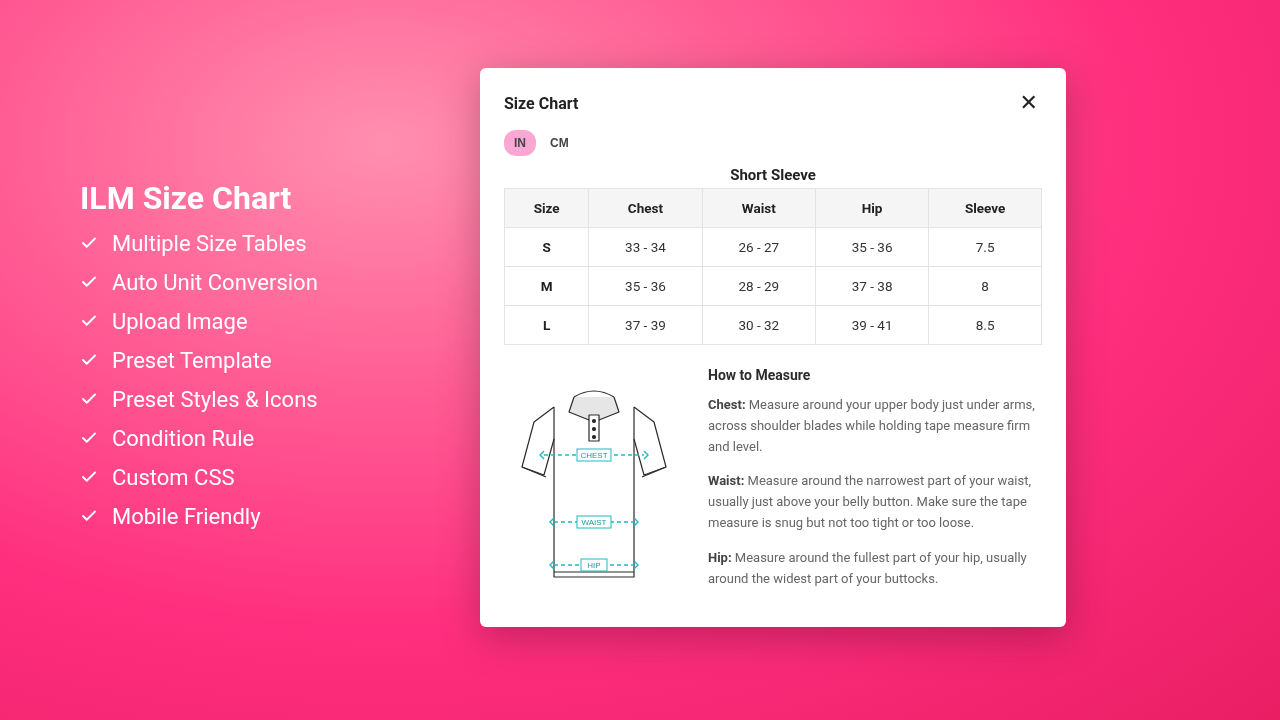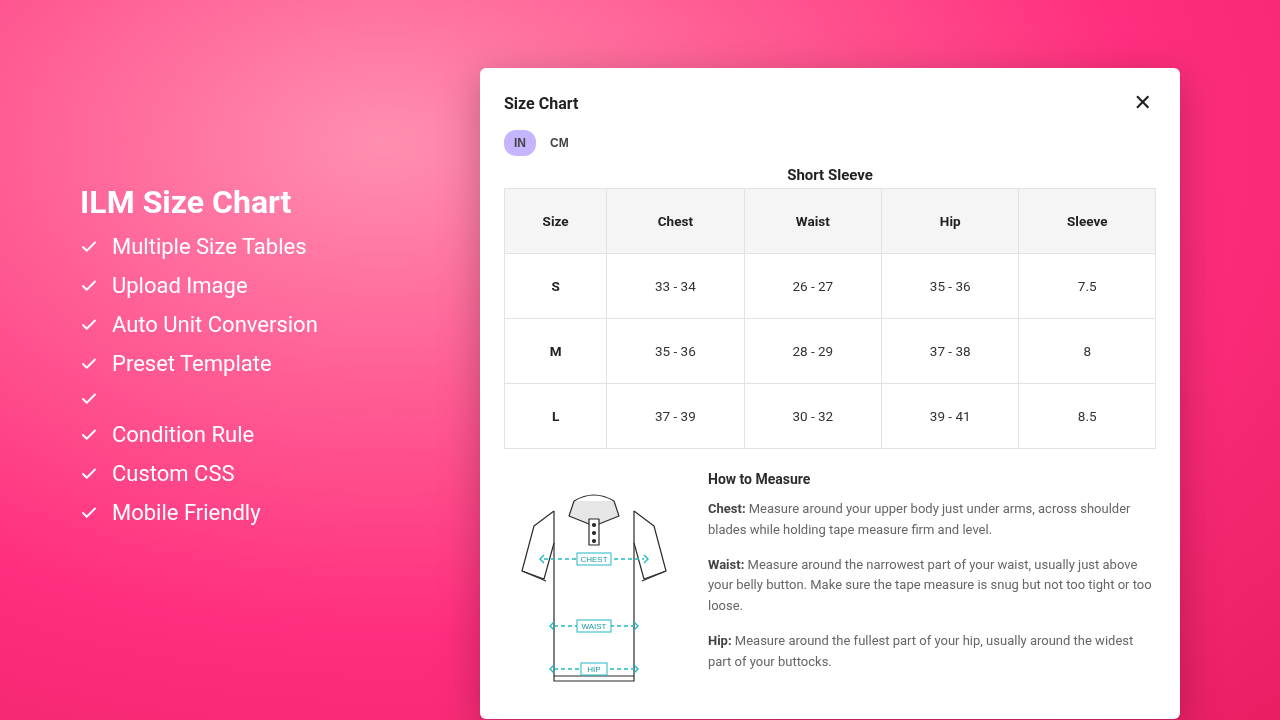--- a/index.html
+++ b/index.html
@@ -17,36 +17,36 @@
   }
   .left h1 { font-size: 32px; font-weight: 700; line-height: 1.35; }
   .left h1 .line2 { display: block; font-weight: 400; }
   .features { margin-top: 10px; }
   .features li { list-style: none; display: flex; align-items: center; gap: 14px; font-size: 22px; color: #fff; margin-bottom: 14px; font-weight: 400; }
   .features li svg { flex: 0 0 auto; }
   .modal {
     position: absolute;
     top: 68px;
     left: 480px;
-    width: 700px;
+    width: 586px;
     background: #fff;
     border-radius: 6px;
     box-shadow: 0 10px 40px rgba(0,0,0,0.25);
     padding: 22px 24px 24px;
     color: #333;
   }
   .modal-header { display: flex; justify-content: space-between; align-items: center; margin-bottom: 14px; }
   .modal-title { font-size: 16px; font-weight: 700; color: #222; }
   .close { font-size: 22px; line-height: 1; cursor: pointer; color: #222; padding: 2px 4px; }
   .unit-tabs { display: flex; gap: 4px; margin-bottom: 10px; }
   .unit-tabs button { border: none; background: transparent; font-size: 12px; font-weight: 600; color: #444; padding: 6px 10px; border-radius: 4px; cursor: pointer; }
-  .unit-tabs button.active { background: #c4b5fd; border-radius: 12px; }
+  .unit-tabs button.active { background: #f9a8d4; border-radius: 12px; }
   .table-title { text-align: center; font-weight: 700; font-size: 15px; color: #222; margin-bottom: 4px; }
   table { width: 100%; border-collapse: collapse; font-size: 13.5px; }
-  th, td { border: 1px solid #e3e3e3; padding: 24px 8px; text-align: center; }
+  th, td { border: 1px solid #e3e3e3; padding: 11px 8px; text-align: center; }
   th { background: #f5f5f5; font-weight: 700; color: #222; }
   td.size-col { font-weight: 700; color: #222; }
   .measure-section { display: flex; gap: 24px; margin-top: 22px; }
   .shirt-wrap { flex: 0 0 180px; }
   .measure-text { flex: 1; }
   .measure-text h3 { font-size: 14px; font-weight: 700; color: #2c2c2c; margin-bottom: 12px; }
   .measure-text p { font-size: 13px; color: #666; line-height: 1.6; margin-bottom: 14px; }
   .measure-text p b { color: #444; font-weight: 700; }
 </style>
 </head>
@@ -60,38 +60,39 @@
       <li>
         <svg width="18" height="18" viewBox="0 0 24 24">
           <path fill="none" stroke="#fff" stroke-width="2.5" stroke-linecap="round" stroke-linejoin="round" d="M4 12l5 5L20 6"></path>
         </svg>
         <span>Multiple Size Tables</span>
       </li>
       <li>
         <svg width="18" height="18" viewBox="0 0 24 24">
           <path fill="none" stroke="#fff" stroke-width="2.5" stroke-linecap="round" stroke-linejoin="round" d="M4 12l5 5L20 6"></path>
         </svg>
+        <span>Auto Unit Conversion</span>
+      </li>
+      <li>
+        <svg width="18" height="18" viewBox="0 0 24 24">
+          <path fill="none" stroke="#fff" stroke-width="2.5" stroke-linecap="round" stroke-linejoin="round" d="M4 12l5 5L20 6"></path>
+        </svg>
         <span>Upload Image</span>
       </li>
       <li>
         <svg width="18" height="18" viewBox="0 0 24 24">
           <path fill="none" stroke="#fff" stroke-width="2.5" stroke-linecap="round" stroke-linejoin="round" d="M4 12l5 5L20 6"></path>
         </svg>
-        <span>Auto Unit Conversion</span>
-      </li>
-      <li>
-        <svg width="18" height="18" viewBox="0 0 24 24">
-          <path fill="none" stroke="#fff" stroke-width="2.5" stroke-linecap="round" stroke-linejoin="round" d="M4 12l5 5L20 6"></path>
-        </svg>
         <span>Preset Template</span>
       </li>
       <li>
         <svg width="18" height="18" viewBox="0 0 24 24">
           <path fill="none" stroke="#fff" stroke-width="2.5" stroke-linecap="round" stroke-linejoin="round" d="M4 12l5 5L20 6"></path>
         </svg>
+        <span>Preset Styles &amp; Icons</span>
       </li>
       <li>
         <svg width="18" height="18" viewBox="0 0 24 24">
           <path fill="none" stroke="#fff" stroke-width="2.5" stroke-linecap="round" stroke-linejoin="round" d="M4 12l5 5L20 6"></path>
         </svg>
         <span>Condition Rule</span>
       </li>
       <li>
         <svg width="18" height="18" viewBox="0 0 24 24">
           <path fill="none" stroke="#fff" stroke-width="2.5" stroke-linecap="round" stroke-linejoin="round" d="M4 12l5 5L20 6"></path>

